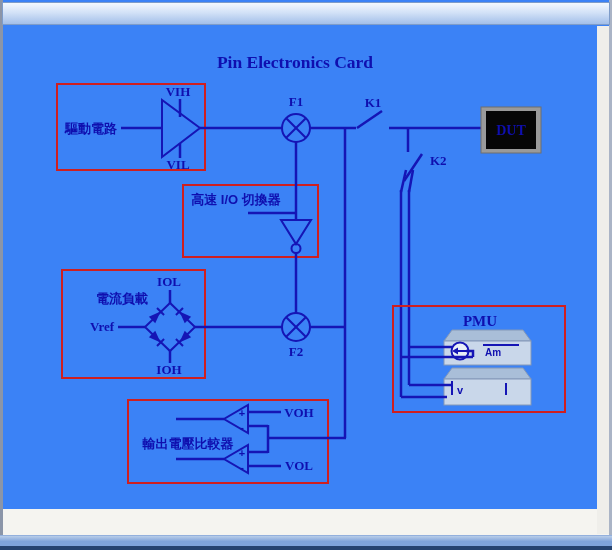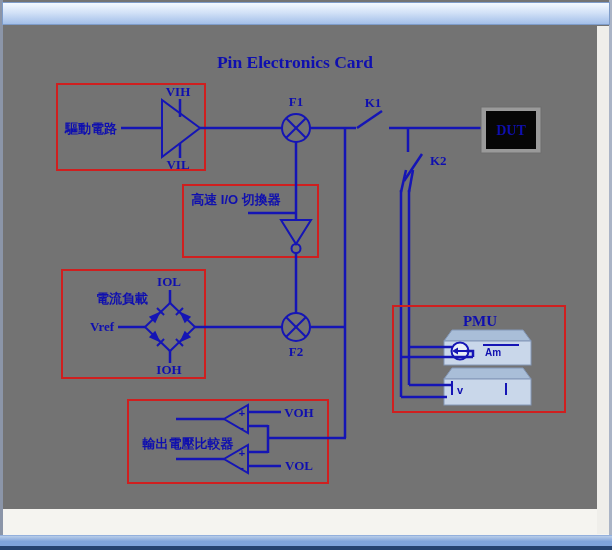--- a/index.html
+++ b/index.html
@@ -1,17 +1,17 @@
 <!DOCTYPE html>
 <html><head>
 <meta charset="utf-8">
 <style>
   html,body{margin:0;padding:0;width:612px;height:550px;overflow:hidden;background:#ffffff;
     font-family:"Liberation Sans","DejaVu Sans",sans-serif;}
-  #stage{position:relative;width:612px;height:550px;background:#737373;}
+  #stage{position:relative;width:612px;height:550px;background:#3b82f6;}
   
   .titlebar{position:absolute;top:2px;left:2px;right:2px;height:23px;
     background:linear-gradient(180deg,#f4f9ff 0%,#d3e2f7 45%,#a3bfe9 100%);
     border:1px solid #7e9cc9;box-sizing:border-box;z-index:10;}
   .edge-left{position:absolute;left:0;top:0;bottom:0;width:3px;background:#8b95a8;z-index:9;}
   .edge-right{position:absolute;right:0;top:0;bottom:0;width:3px;background:#aab4c6;z-index:9;}
   .edge-right-pad{position:absolute;right:3px;top:26px;bottom:16px;width:12px;background:#efeeea;z-index:8;}
   .bottombar{position:absolute;left:0;right:0;bottom:0;height:15px;
     background:linear-gradient(180deg,#b9cde9 0%,#7fa3da 55%,#7fa3da 100%);
     border-top:1px solid #93b0dd;border-bottom:4px solid #25426f;box-sizing:border-box;z-index:10;}

